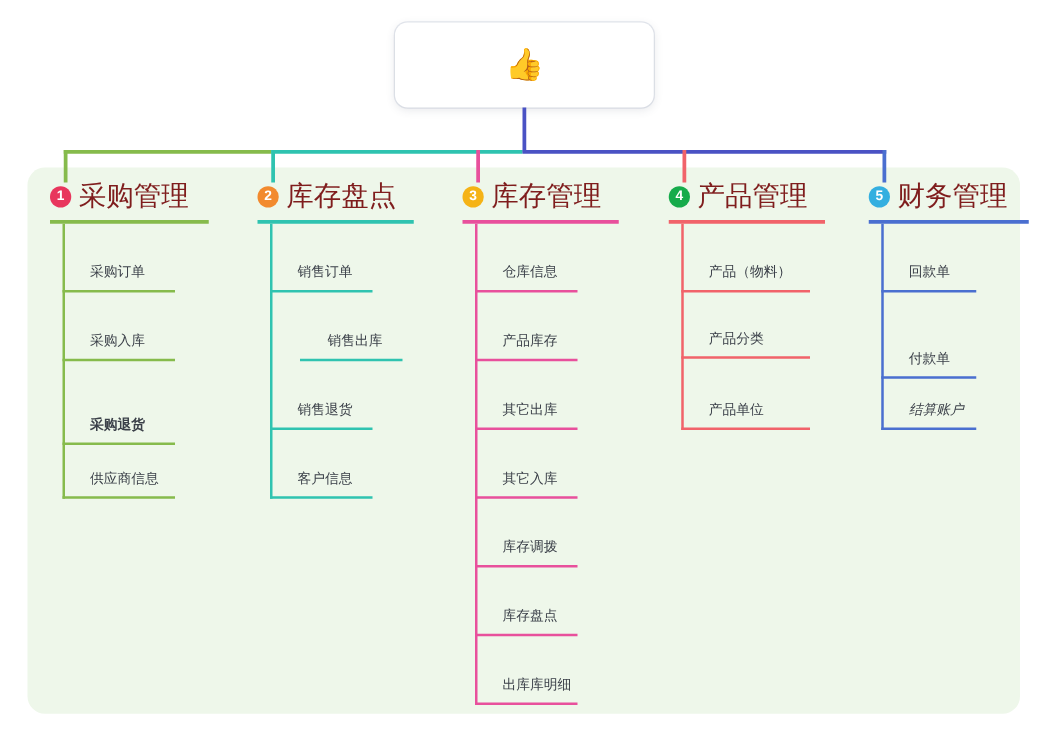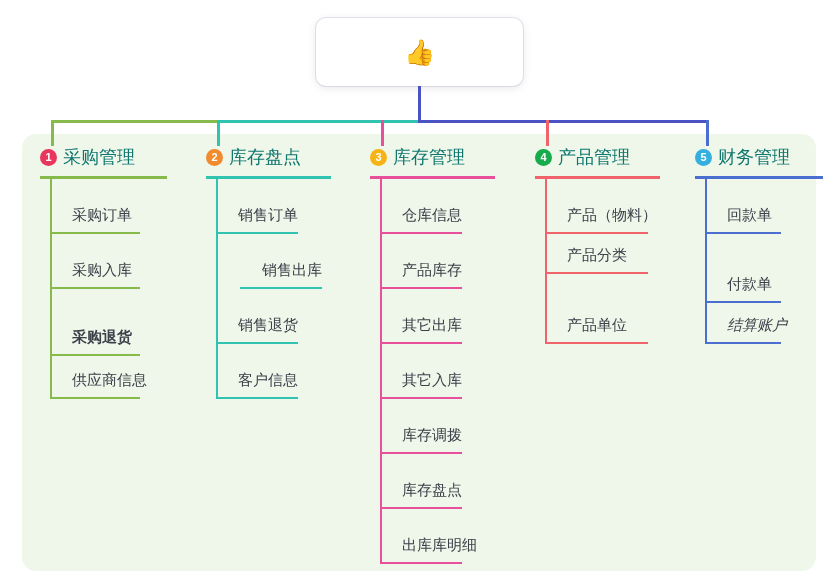--- a/index.html
+++ b/index.html
@@ -70,22 +70,22 @@
     width: 17px; height: 17px;
     border-radius: 50%;
     color: #ffffff;
     font-size: 11px;
     line-height: 17px;
     text-align: center;
     font-weight: bold;
     flex: 0 0 auto;
   }
   .col-title {
-    font-size: 18px;
-    color: #0f766e;
+    font-size: 22px;
+    color: #7f1d1d;
     white-space: nowrap;
   }
   .header-rule {
     position: absolute;
     left: 18px;
     top: 31px;
     height: 3px;
   }
 
   
@@ -99,21 +99,21 @@
   
   .leaf {
     position: absolute;
     left: 28px;
     height: 55px;
   }
   .leaf-label {
     position: absolute;
     left: 22px;
     bottom: 9px;
-    font-size: 15px;
+    font-size: 11px;
     color: #3b4049;
     white-space: nowrap;
   }
   .leaf-rule {
     position: absolute;
     left: 0px;
     bottom: 0px;
     height: 2px;
   }
 </style>
@@ -229,21 +229,21 @@
         <div class="col-header">
           <span class="badge" style="background: rgb(22, 171, 75);">4</span>
           <span class="col-title">产品管理</span>
         </div>
         <div class="header-rule" style="width: 125px; background: rgb(241, 99, 106);"></div>
         <div class="spine" style="height: 165px; background: rgb(241, 99, 106);"></div>
         <div class="leaf" style="top: 34px; width: 103px;">
           <span class="leaf-label">产品（物料）</span>
           <div class="leaf-rule" style="width: 103px; background: rgb(241, 99, 106);"></div>
         </div>
-        <div class="leaf" style="top: 74px; width: 103px;">
+        <div class="leaf" style="top: 87px; width: 103px;">
           <span class="leaf-label">产品分类</span>
           <div class="leaf-rule" style="width: 103px; background: rgb(241, 99, 106);"></div>
         </div>
         <div class="leaf" style="top: 144px; width: 103px;">
           <span class="leaf-label">产品单位</span>
           <div class="leaf-rule" style="width: 103px; background: rgb(241, 99, 106);"></div>
         </div>
       </div>
       <div class="column" style="left: 677px;">
         <div class="col-header">

